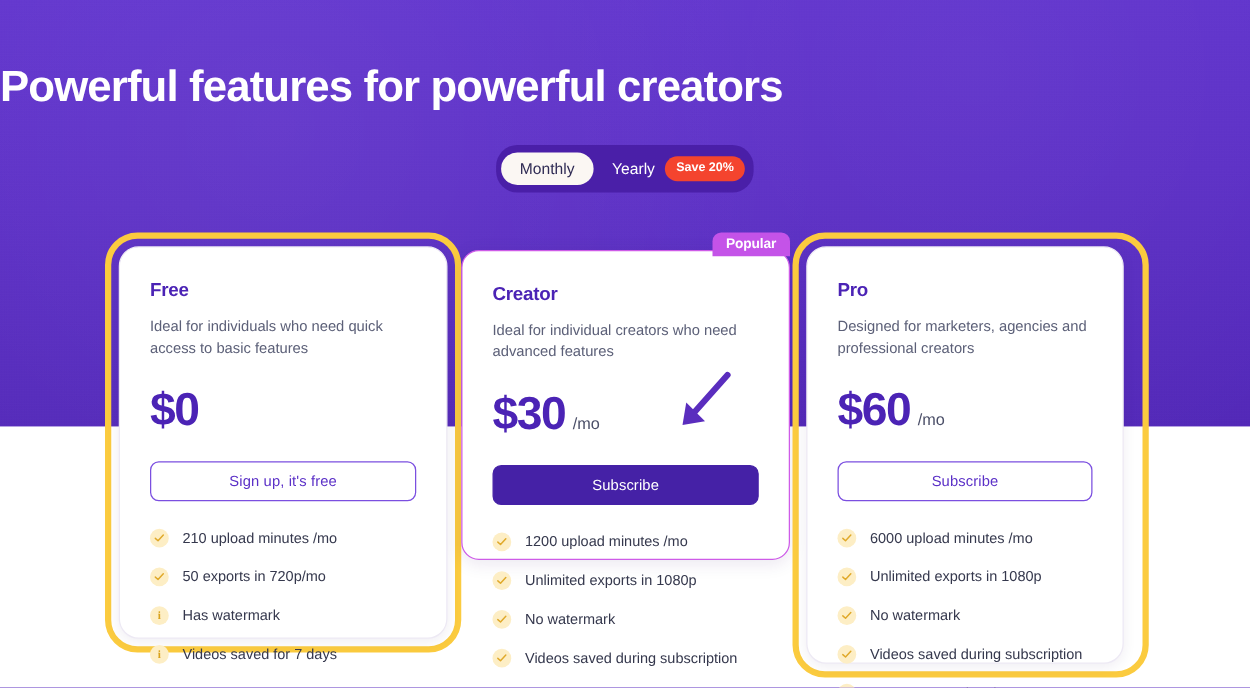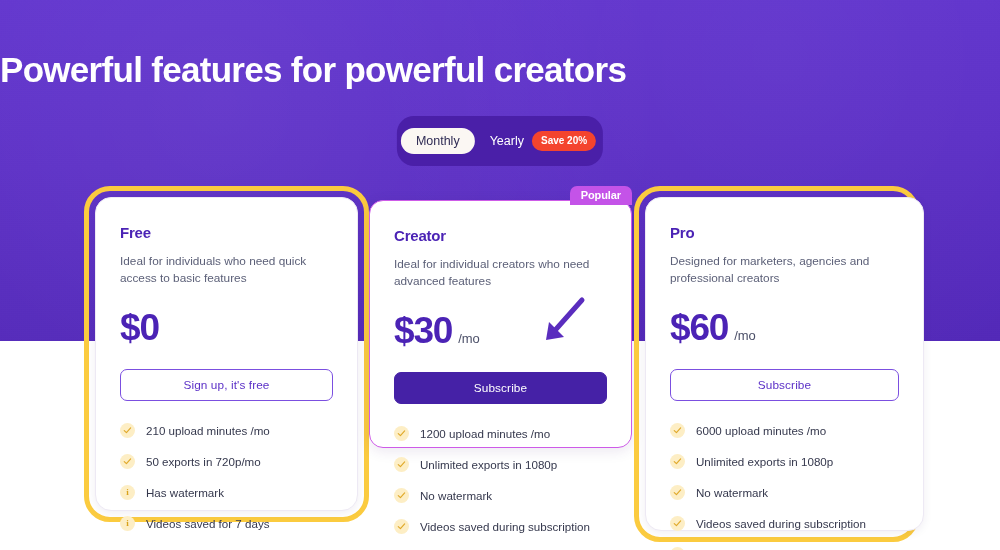--- a/index.html
+++ b/index.html
@@ -52,21 +52,21 @@
     letter-spacing: -0.7px;
     z-index: 3;
   }
 
   
   .billing-toggle {
     position: absolute;
     top: 116px;
     left: 50%;
     transform: translateX(-50%);
-    height: 50px;
+    height: 38px;
     background: #4A1FA8;
     border-radius: 17px;
     display: flex;
     align-items: center;
     padding: 4px;
     z-index: 4;
   }
   .toggle-opt {
     height: 26px;
     display: flex;
@@ -347,21 +347,21 @@
             <span class="feature-label">Videos saved during subscription</span>
           </li>
 
         </ul>
       </div>
     </div>
   </div>
 
   <div class="card-wrap">
     <div class="ring" style="left:634px; top:186px; width:285px; height:356px;"></div>
-    <div class="card plain" style="left:645px; top:197px; width:279px; height:334px;">
+    <div class="card plain" style="left:645px; top:197px; width:254px; height:334px;">
       <div class="card-inner">
         <div class="plan-name">Pro</div>
         <div class="plan-desc">Designed for marketers, agencies and professional creators</div>
         <div class="price-row">
           <span class="price">$60</span>
           <span class="price-period">/mo</span>
         </div>
         <div class="cta outline">Subscribe</div>
         <ul class="features">
           <li class="feature">

